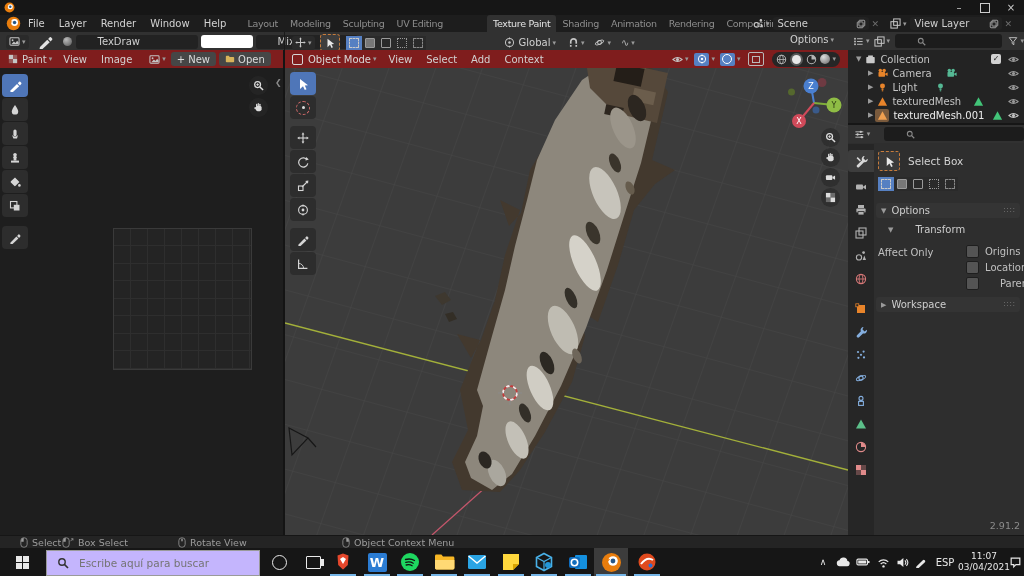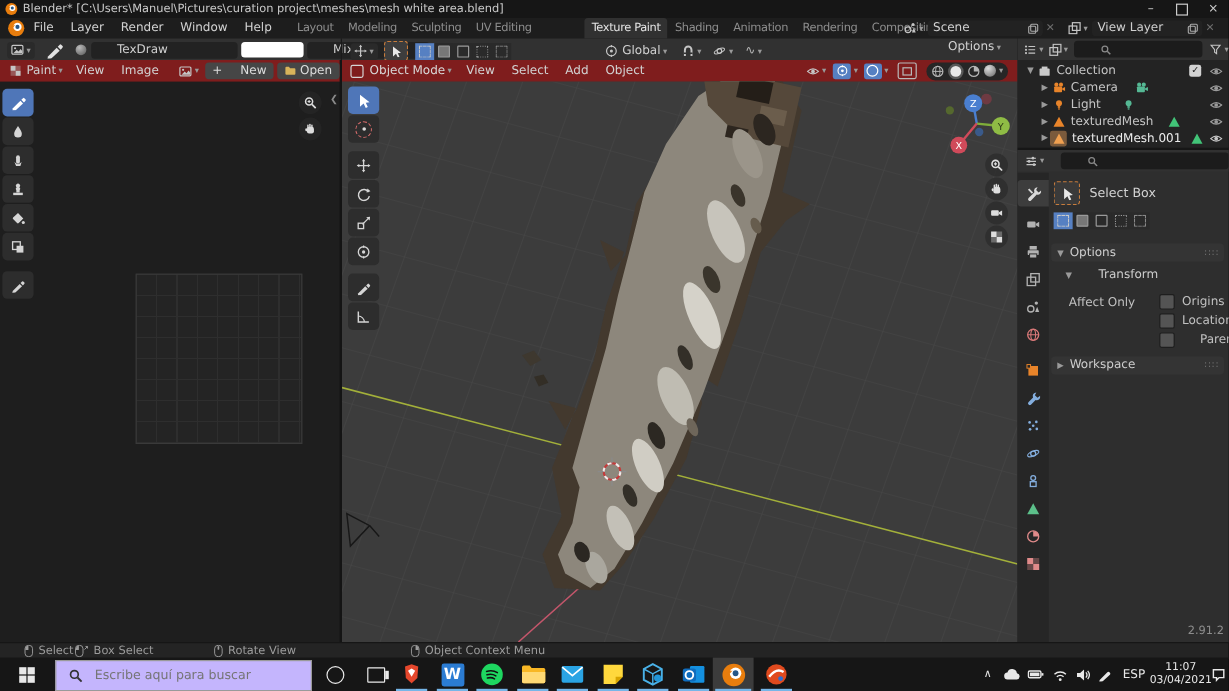--- a/index.html
+++ b/index.html
@@ -302,21 +302,20 @@
       </symbol>
 </defs>
   </svg>
 
 <div id="app">
 
   <div class="abs" id="titlebar">
     <svg class="ic" width="11" height="11" style="margin-left:4px">
         <use href="#i-blender"></use>
       </svg>
-    <span class="t">Blender* [C:\Users\Manuel\Pictures\curation project\meshes\mesh white area.blend]</span>
     <div style="margin-left:auto;display:flex">
       <div class="winbtn">–</div>
       <div class="winbtn">
           <span style="display:block;width:8px;height:8px;border:1px solid #ccc"></span>
         </div>
       <div class="winbtn">×</div>
     </div>
   </div>
 
   <div class="abs" id="topbar">
@@ -493,21 +492,21 @@
       <span class="menu" style="margin-left:4px">View</span>
       <span class="menu">Image</span>
       <div style="display:flex;align-items:center;margin-left:10px">
         <svg class="ic" width="11" height="11" style="color:#c5c5c5">
             <use href="#i-image"></use>
           </svg>
         <span class="chev">▾</span>
       </div>
       <div style="display:flex;align-items:center;background:#464646;border-radius:3px;height:14px;padding:0 6px;margin-left:5px">
         <span style="color:#dcdcdc;font-size:10px">+</span>
-        <span style="color:#dcdcdc;font-size:10px;margin-left:15px">New</span>
+        <span style="color:#dcdcdc;font-size:10px;margin-left:3px">New</span>
       </div>
       <div style="display:flex;align-items:center;background:#464646;border-radius:3px;height:14px;padding:0 6px;margin-left:3px">
         <svg class="ic" width="10" height="10" style="color:#d8b35a">
             <use href="#i-folder"></use>
           </svg>
         <span style="color:#dcdcdc;font-size:10px;margin-left:3px">Open</span>
       </div>
       <svg class="ic" width="10" height="10" style="color:#9a9a9a;margin-left:8px">
           <use href="#i-pin"></use>
         </svg>
@@ -574,21 +573,21 @@
   <div class="abs" id="viewport">
     <div class="edhead">
       <div style="display:flex;align-items:center;margin-left:7px">
         <div style="width:9px;height:9px;border:1.4px solid #d5d5d5;border-radius:2px"></div>
         <span style="font-size:10px;color:#d8d8d8;margin-left:5px">Object Mode</span>
         <span class="chev">▾</span>
       </div>
       <span class="menu" style="margin-left:5px">View</span>
       <span class="menu">Select</span>
       <span class="menu">Add</span>
-      <span class="menu">Object</span>
+      <span class="menu">Context</span>
 
       <div style="position:absolute;right:8px;display:flex;align-items:center">
         <svg class="ic" width="11" height="11" style="color:#c5c5c5">
             <use href="#i-eye"></use>
           </svg>
           <span class="chev">▾</span>
         <div style="width:15px;height:13px;background:#5680c2;border-radius:2px;display:flex;align-items:center;justify-content:center;margin-left:6px">
             <svg class="ic" width="10" height="10" style="color:#fff">
               <use href="#i-gizmo"></use>
             </svg>
@@ -934,21 +933,21 @@
       </div>
       <div class="panelhead" style="top:78px">
         <span style="font-size:7px;color:#9a9a9a;margin:0 5px">▼</span>
         <span>Options</span>
         <span class="grip">∷∷</span>
       </div>
       <div style="position:absolute;left:40px;top:99px;display:flex;align-items:center">
         <span style="font-size:7px;color:#9a9a9a">▼</span>
         <span style="color:#cdcdcd;font-size:10px;margin-left:22px">Transform</span>
       </div>
-      <div style="position:absolute;left:18px;top:122px;width:80px;text-align:right;color:#c0c0c0;font-size:10px">Affect Only</div>
+      <div style="position:absolute;left:30px;top:122px;width:80px;color:#c0c0c0;font-size:10px">Affect Only</div>
       <div style="position:absolute;left:118px;top:120px;display:flex;align-items:center">
         <div class="cb"></div>
         <span style="color:#c0c0c0;font-size:10px;margin-left:6px">Origins</span>
       </div>
       <div style="position:absolute;left:118px;top:136px;display:flex;align-items:center">
         <div class="cb"></div>
         <span style="color:#c0c0c0;font-size:10px;margin-left:6px">Locations</span>
       </div>
       <div style="position:absolute;left:118px;top:152px;display:flex;align-items:center">
         <div class="cb"></div>

